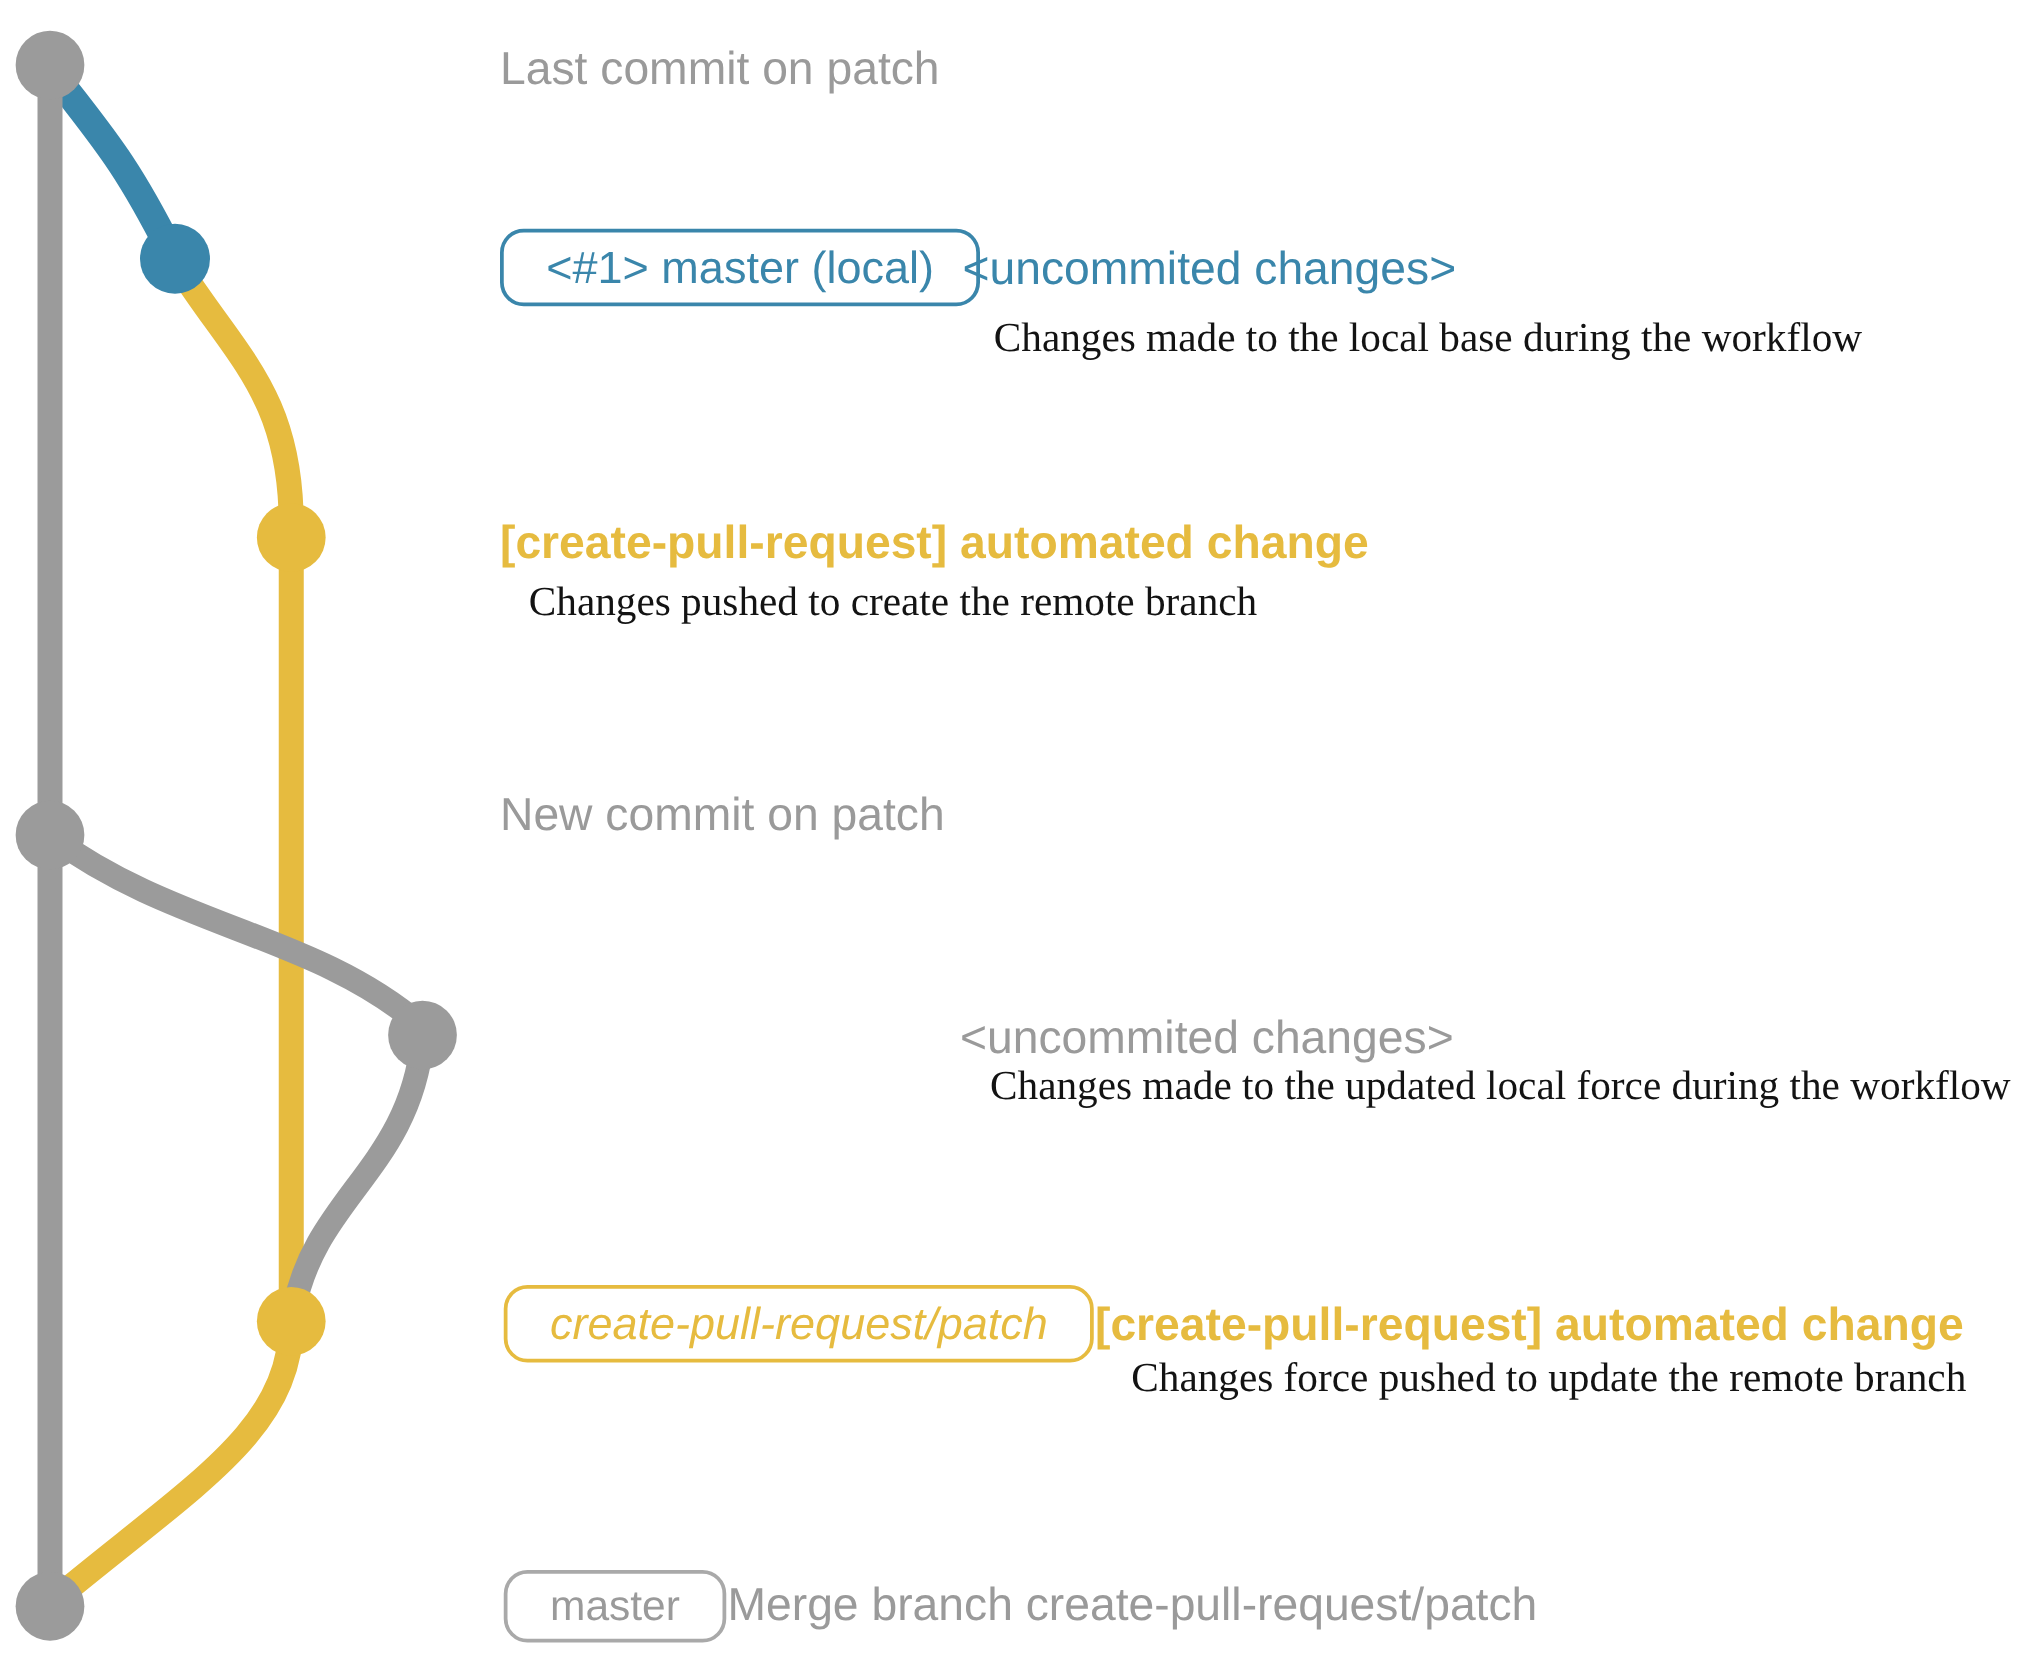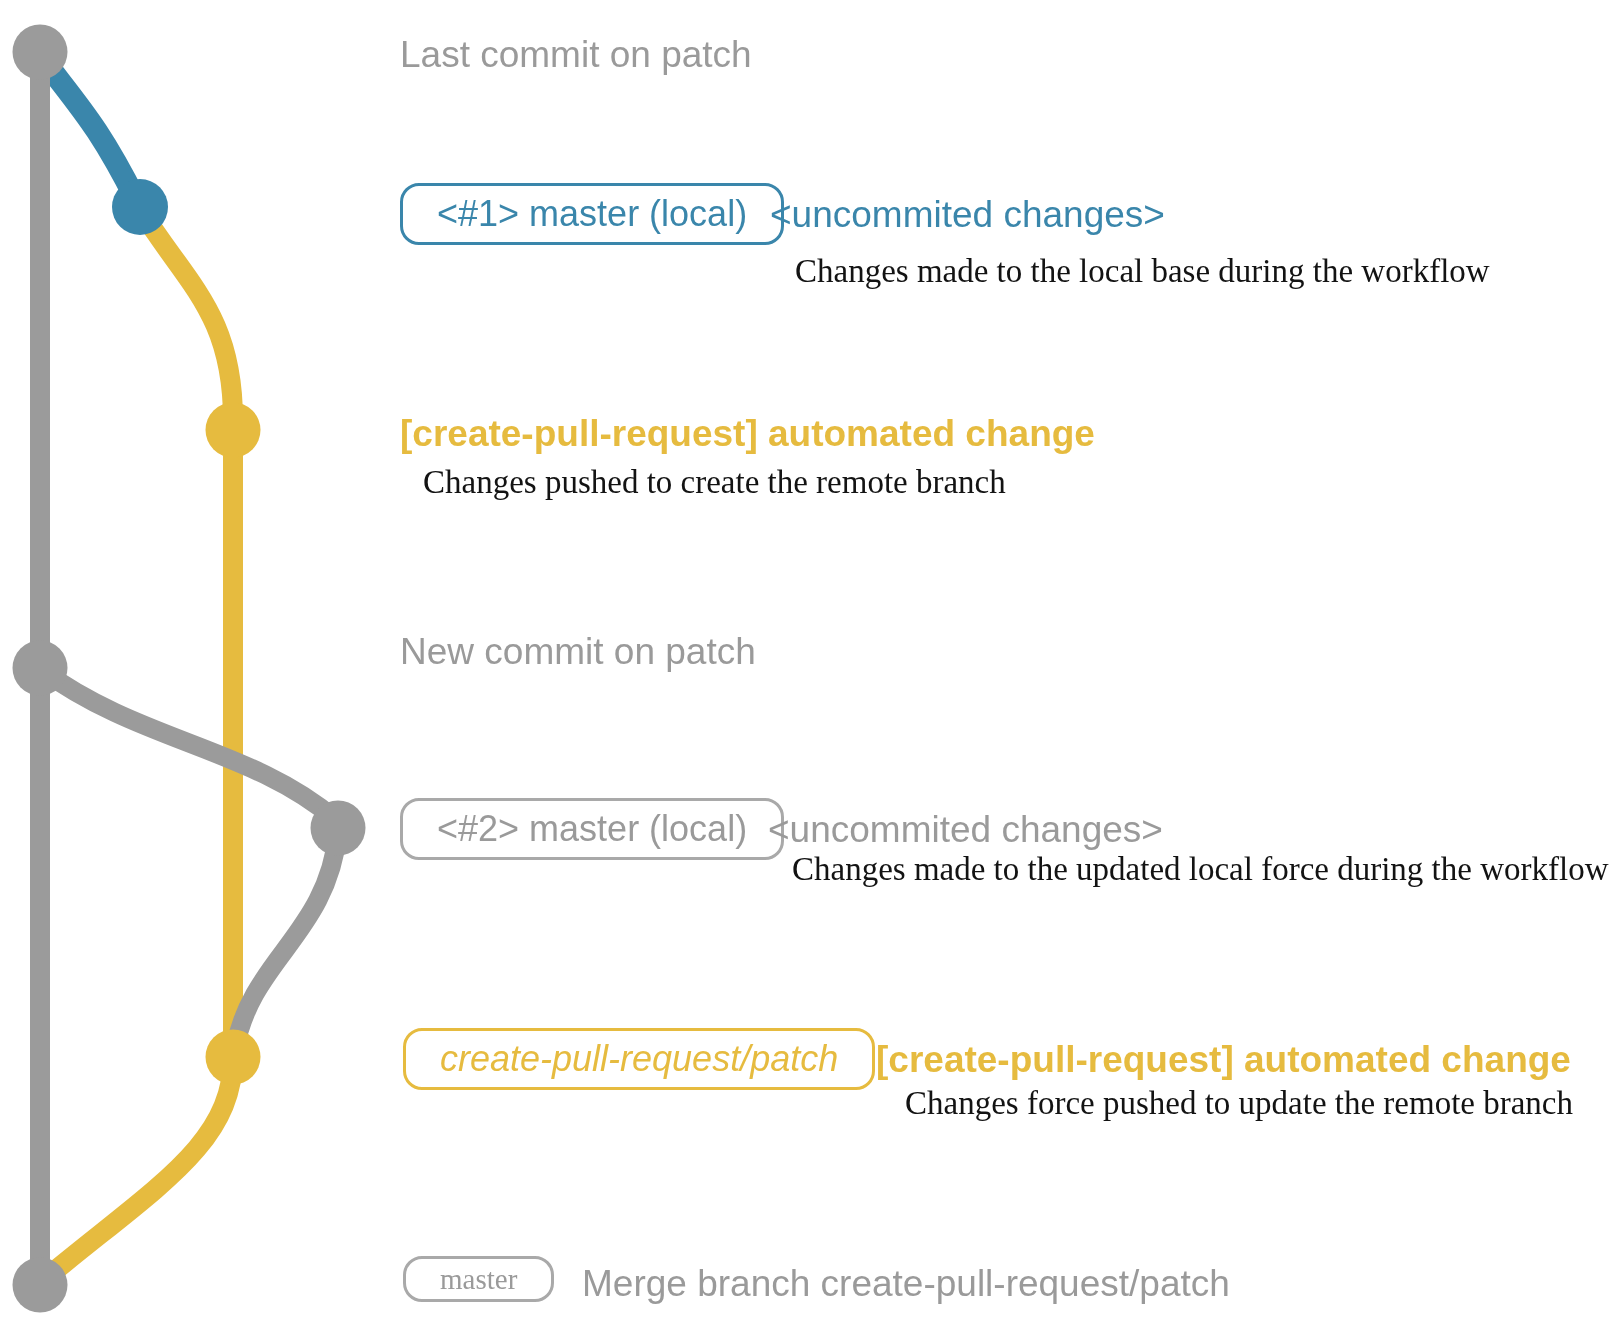--- a/index.html
+++ b/index.html
@@ -76,24 +76,23 @@
 
   <div class="badge badge-blue" style="left:400px; top:183px;">&lt;#1&gt; master (local)</div>
   <div class="txt side-blue" style="left:770px; top:193px;">&lt;uncommited changes&gt;</div>
   <div class="txt desc" style="left:795px; top:232px;margin-top:20px;">Changes made to the local base during the workflow</div>
 
   <div class="txt side-yellow" style="left:400px; top:412px;">[create-pull-request] automated change</div>
   <div class="txt desc" style="left:423px; top:463px;">Changes pushed to create the remote branch</div>
 
   <div class="txt note" style="left:400px; top:630px;">New commit on patch</div>
 
-  <div class="badge badge-gray" style="left:400px; top:798px;">&lt;#2&gt; master (local)</div>
   <div class="txt side-gray" style="left:768px; top:808px;">&lt;uncommited changes&gt;</div>
   <div class="txt desc" style="left:792px; top:850px;">Changes made to the updated local force during the workflow</div>
 
   <div class="badge badge-yellow" style="left:403px; top:1028px;">create-pull-request/patch</div>
   <div class="txt side-yellow" style="left:876px; top:1038px;">[create-pull-request] automated change</div>
   <div class="txt desc" style="left:905px; top:1084px;text-align:center;">Changes force pushed to update the remote branch</div>
 
-  <div class="badge badge-gray" style="left:403px; top:1256px; height:46px; font-size:29px;font-family:Liberation Serif, serif;">master</div>
+  <div class="badge badge-gray" style="left:403px; top:1256px; height:58px; font-size:34px;">master</div>
   <div class="txt side-gray" style="left:582px; top:1262px;">Merge branch create-pull-request/patch</div>
 
 </div>
 
 </body></html>

